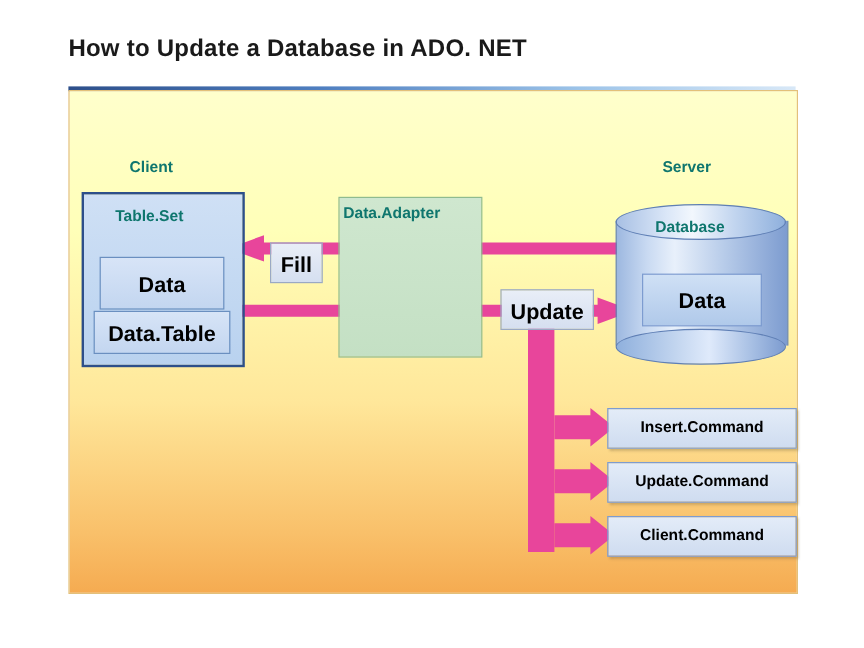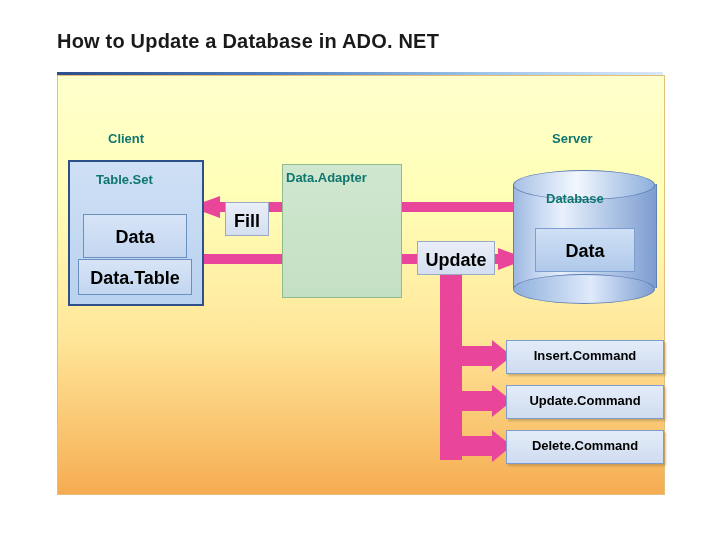--- a/index.html
+++ b/index.html
@@ -180,25 +180,25 @@
   </div>
 
   <div class="cyl">
     <div class="cyl-body"></div>
     <div class="cyl-top"></div>
     <div class="cyl-bot"></div>
     <div class="cyl-inner">
       <div class="centered" style="top:12px;">Data</div>
     </div>
   </div>
-  <div class="lbl" style="left:546px;top:191px;">Database</div>
+  <div class="lbl" style="left:546px;top:181px;">Database</div>
 
   <div class="cmd-box cmd2">
     <div class="cmd-lbl">Update.Command</div>
   </div>
   <div class="cmd-box cmd1">
     <div class="cmd-lbl">Insert.Command</div>
   </div>
   <div class="cmd-box cmd3">
-    <div class="cmd-lbl">Delete.Command</div>
+    <div class="cmd-lbl">Client.Command</div>
   </div>
 
 </div>
 
 </body></html>

